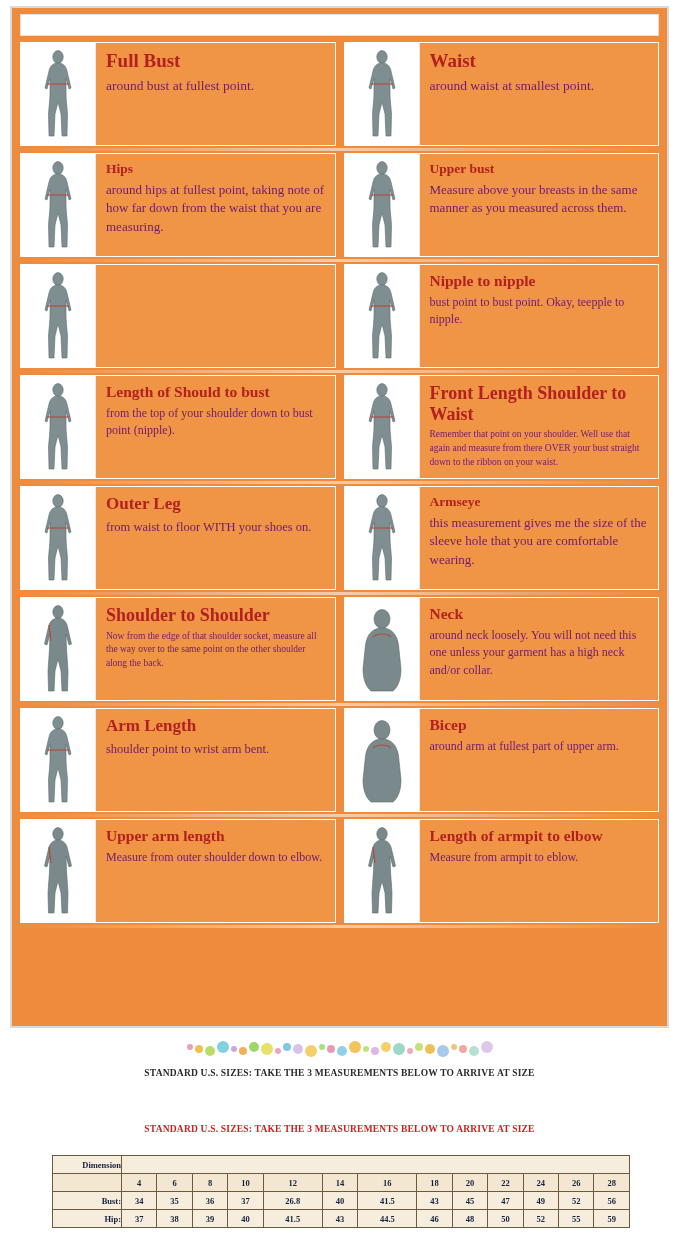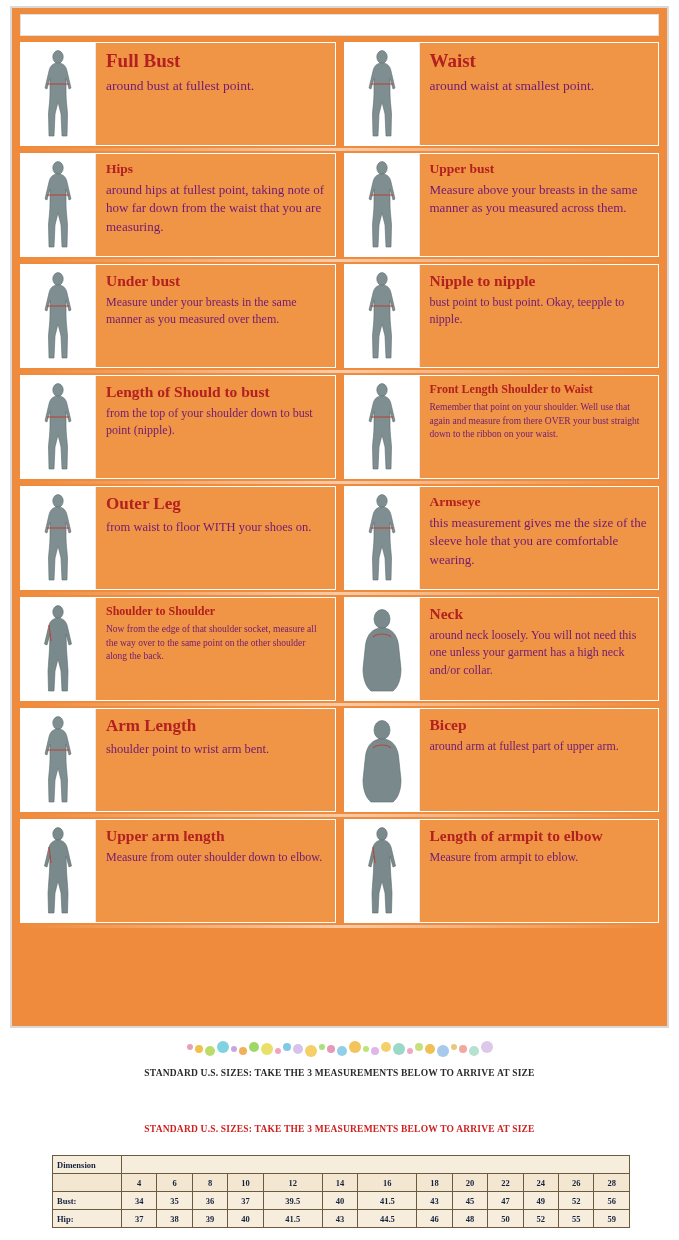--- a/index.html
+++ b/index.html
@@ -96,21 +96,21 @@
   }
   
   .t-xl .cell-title { font-size: 19px; }
   .t-xl .cell-desc { font-size: 13.5px; }
   .t-lg .cell-title { font-size: 17px; }
   .t-lg .cell-desc { font-size: 12.5px; }
   .t-md .cell-title { font-size: 15.5px; }
   .t-md .cell-desc { font-size: 12px; }
   .t-sm .cell-title { font-size: 13.5px; }
   .t-sm .cell-desc { font-size: 13px; }
-  .t-xs .cell-title { font-size: 12px; font-family: Liberation Serif, serif; }
+  .t-xs .cell-title { font-size: 18px; font-family: Liberation Serif, serif; }
   .t-xs .cell-desc { font-size: 9.5px; }
 
   
   .dots-strip {
     position: absolute;
     left: 0;
     top: 1036px;
     width: 679px;
     height: 26px;
     display: flex;
@@ -160,21 +160,21 @@
   }
   table.size-table td, table.size-table th {
     border: 1px solid #6b5a3e;
     text-align: center;
     padding: 2px 0;
     color: #16213c;
     font-weight: bold;
     height: 13px;
   }
   table.size-table td.rowhead, table.size-table th.rowhead {
-    text-align: left;
+    text-align: right;
     padding-left: 4px;
     width: 64px;
   }
   table.size-table tr.header-row td {
     background: #f3e7d2;
   }
 </style>
 </head>
 <body>
 
@@ -250,24 +250,20 @@
         <div class="row">
           <div class="cell t-md">
             <div class="thumb">
               <svg width="58" height="92" viewBox="0 0 58 92">
     <g fill="#7f8f91" stroke="#5d6d70" stroke-width="0.6">
       <ellipse cx="29" cy="9" rx="5.2" ry="6.4"></ellipse>
       <path d="M29 15 C24 15 21 18 20 23 L16 40 L18 41 L21 30 L21 45 C21 52 20 58 19.5 66 L20 88 L25 88 L26 66 L29 54 L32 66 L33 88 L38 88 L38.5 66 C38 58 37 52 37 45 L37 30 L40 41 L42 40 L38 23 C37 18 34 15 29 15 Z"></path>
     </g>
     <path d="M18 36 L40 36" stroke="#c0392b" stroke-width="1.1" fill="none" opacity="0.85"></path>
   </svg>
-            </div>
-            <div class="cell-text">
-              <div class="cell-title">Under bust</div>
-              <div class="cell-desc">Measure under your breasts in the same manner as you measured over them.</div>
             </div>
           </div>
           <div class="cell t-md">
             <div class="thumb">
               <svg width="58" height="92" viewBox="0 0 58 92">
     <g fill="#7f8f91" stroke="#5d6d70" stroke-width="0.6">
       <ellipse cx="29" cy="9" rx="5.2" ry="6.4"></ellipse>
       <path d="M29 15 C24 15 21 18 20 23 L16 40 L18 41 L21 30 L21 45 C21 52 20 58 19.5 66 L20 88 L25 88 L26 66 L29 54 L32 66 L33 88 L38 88 L38.5 66 C38 58 37 52 37 45 L37 30 L40 41 L42 40 L38 23 C37 18 34 15 29 15 Z"></path>
     </g>
     <path d="M18 36 L40 36" stroke="#c0392b" stroke-width="1.1" fill="none" opacity="0.85"></path>
@@ -498,21 +494,21 @@
             <td>24</td>
             <td>26</td>
             <td>28</td>
           </tr>
           <tr>
             <td class="rowhead">Bust:</td>
             <td>34</td>
             <td>35</td>
             <td>36</td>
             <td>37</td>
-            <td>39.5</td>
+            <td>26.8</td>
             <td>40</td>
             <td>41.5</td>
             <td>43</td>
             <td>45</td>
             <td>47</td>
             <td>49</td>
             <td>52</td>
             <td>56</td>
           </tr>
           <tr>

